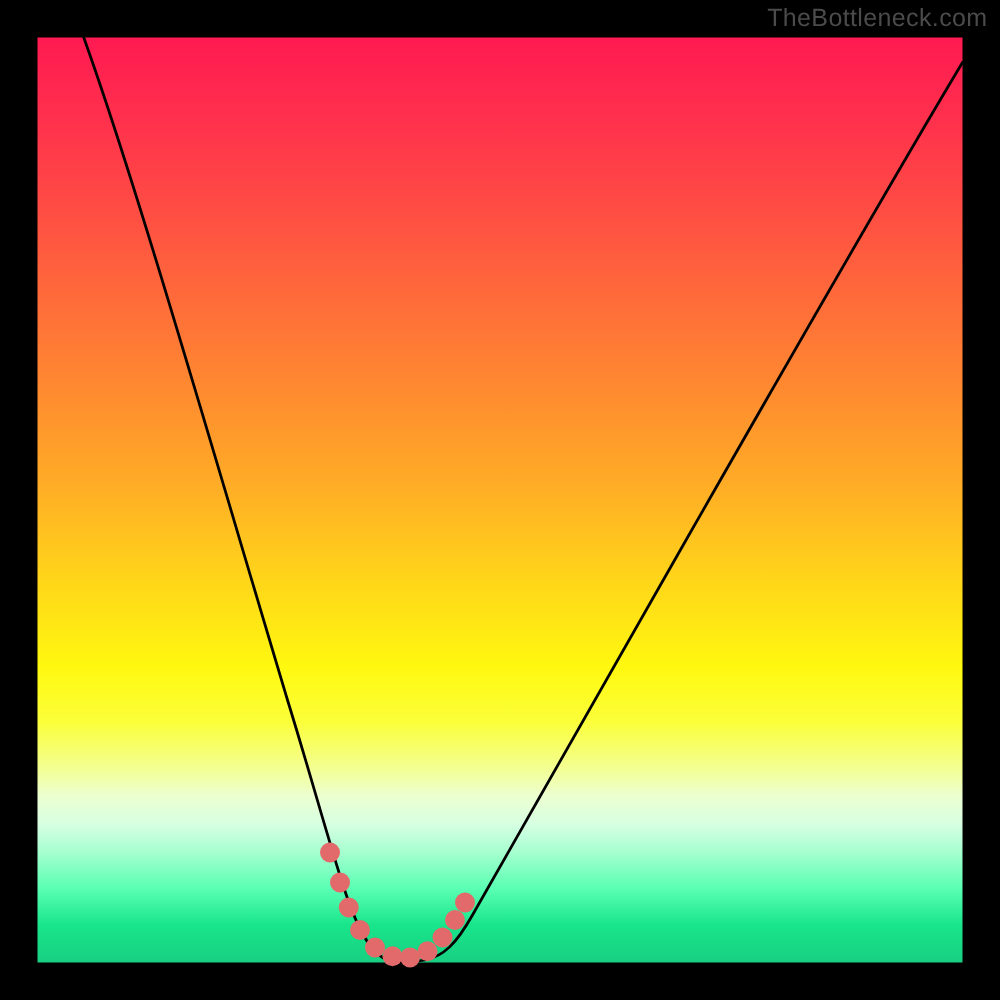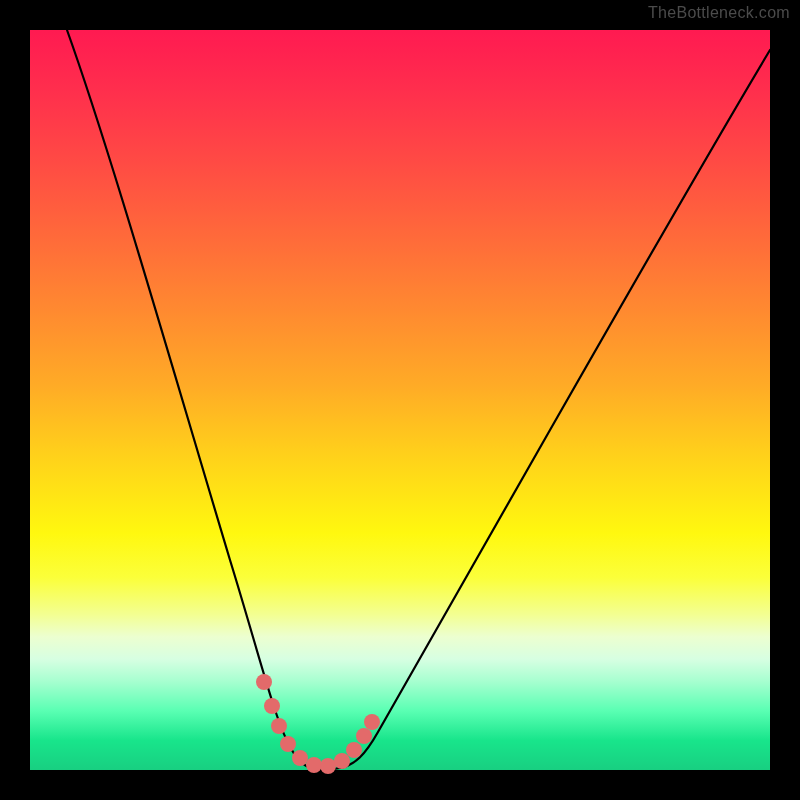--- a/index.html
+++ b/index.html
@@ -52,21 +52,21 @@
     left: 0;
     width: 740px;
     height: 740px;
     overflow: visible;
   }
   .watermark {
     position: absolute;
     top: 4px;
     right: 10px;
     color: #4b4b4b;
-    font-size: 16px;
+    font-size: 20px;
     font-weight: 500;
     letter-spacing: 0.3px;
     user-select: none;
   }
 </style>
 </head>
 <body>
 
 <div class="frame">
 

